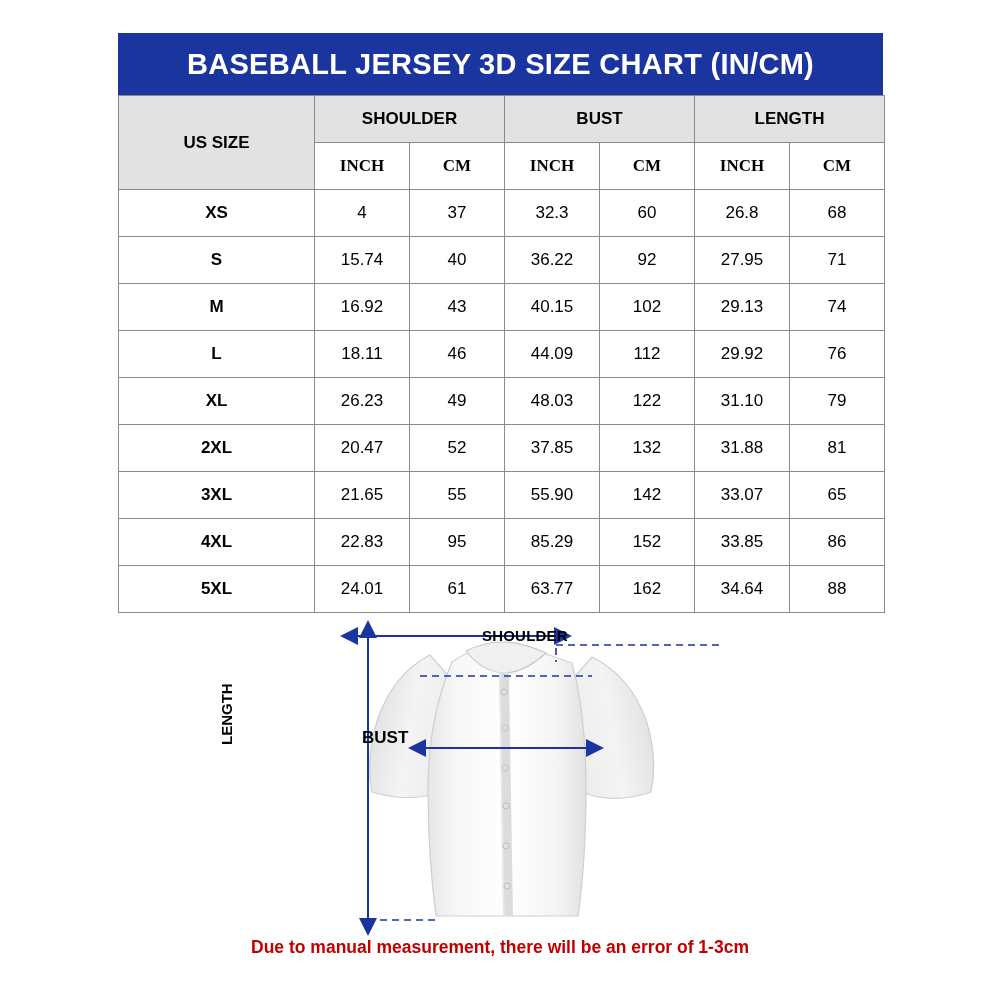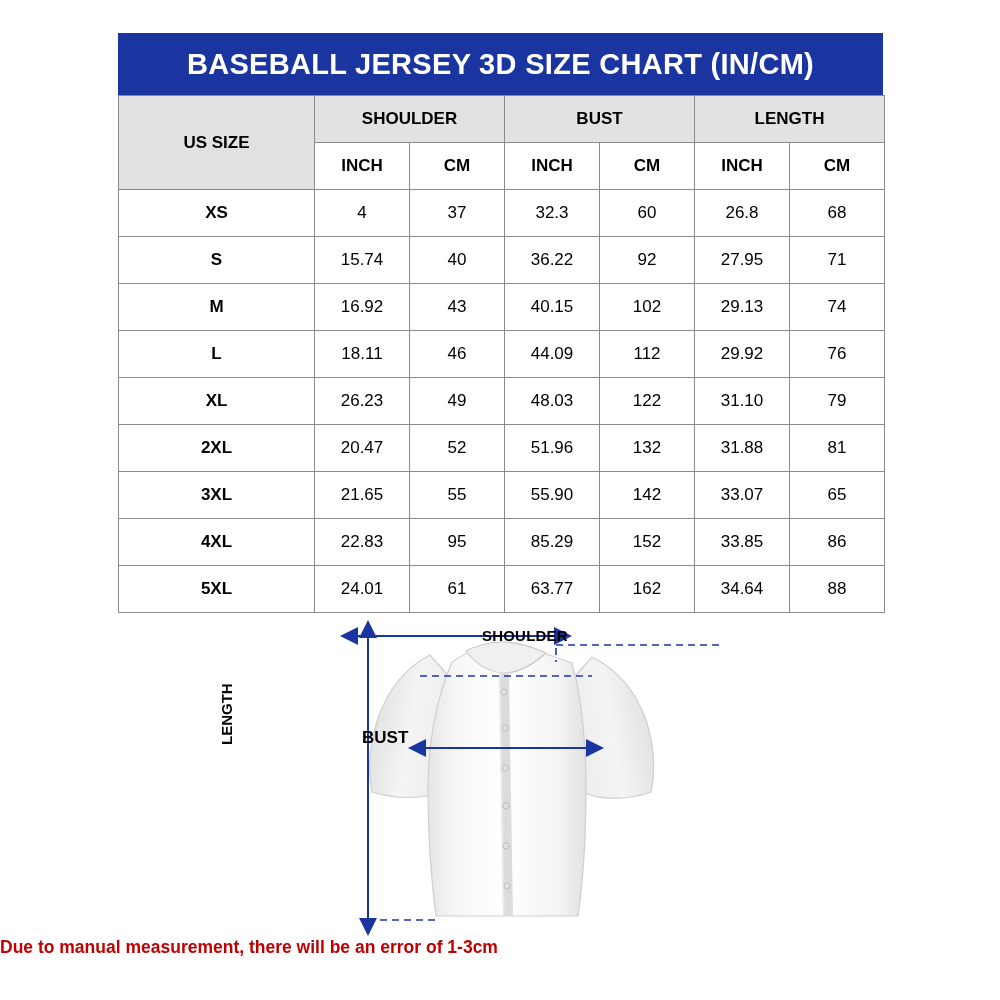--- a/index.html
+++ b/index.html
@@ -61,20 +61,21 @@
   .hdr-group {
     background: #e2e2e2 !important;
     font-weight: bold;
     font-size: 18px;
     height: 58px;
   }
   .hdr-unit {
     font-weight: bold;
     font-size: 16px;
     height: 44px;
+    font-family: Liberation Serif, serif;
   }
   .row-size {
     font-weight: bold;
     font-size: 18px;
   }
 
   
   col.c-size { width: 196px; }
   col.c-unit { width: 95px;  }
   .jersey-svg {
@@ -105,20 +106,21 @@
     transform: rotate(-90deg);
     transform-origin: left top;
     white-space: nowrap;
   }
 
   .footnote {
     position: absolute;
     left: 0;
     top: 937px;
     width: 1000px;
+    text-align: center;
     color: #c00000;
     font-weight: bold;
     font-size: 17.5px;
   }
 </style>
 </head>
 <body>
 
 <div id="page">
 
@@ -194,21 +196,21 @@
           <td>49</td>
           <td>48.03</td>
           <td>122</td>
           <td>31.10</td>
           <td>79</td>
         </tr>
         <tr>
           <td class="row-size">2XL</td>
           <td>20.47</td>
           <td>52</td>
-          <td>51.96</td>
+          <td>37.85</td>
           <td>132</td>
           <td>31.88</td>
           <td>81</td>
         </tr>
         <tr>
           <td class="row-size">3XL</td>
           <td>21.65</td>
           <td>55</td>
           <td>55.90</td>
           <td>142</td>

